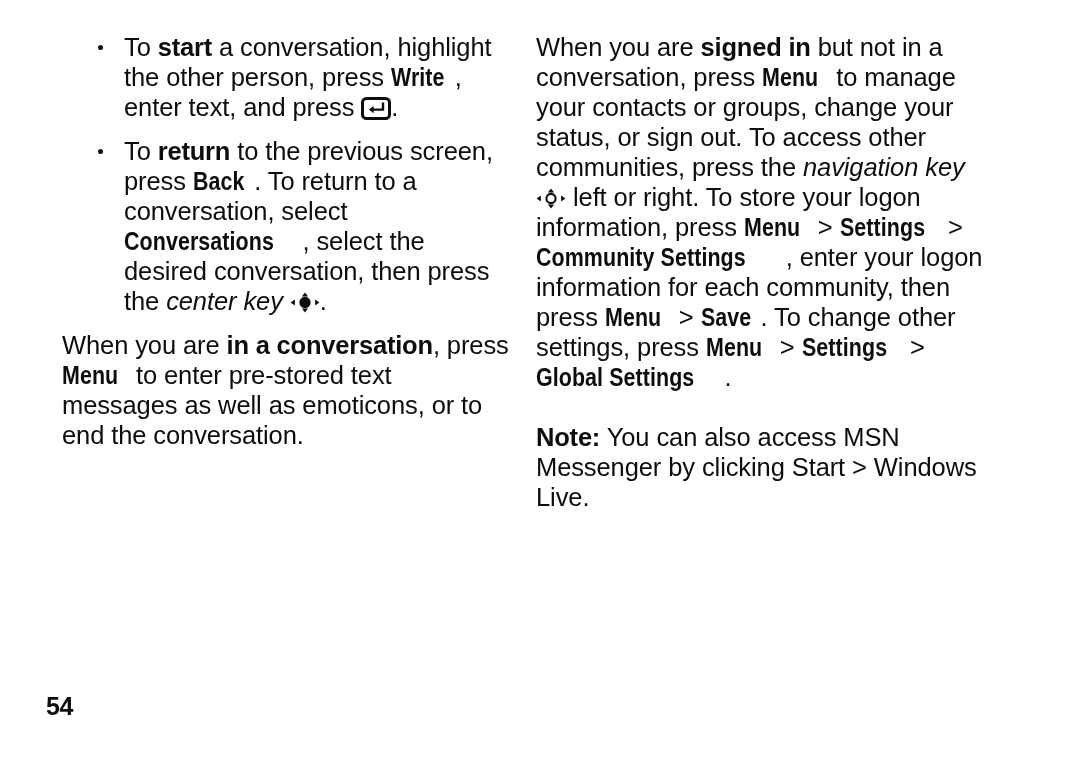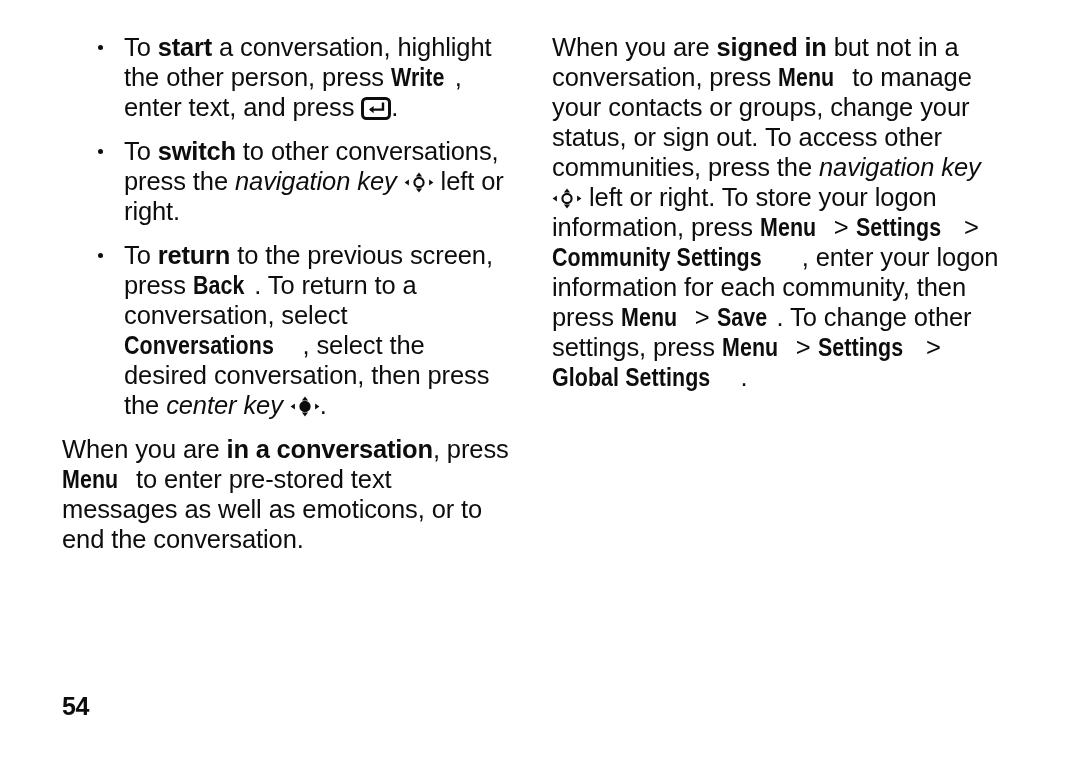--- a/index.html
+++ b/index.html
@@ -21,21 +21,21 @@
     inset: 0;
     border-radius: 15px;
   }
 
   
   .col {
     position: absolute;
     top: 32px;
   }
   .col-left  { left: 62px;  width: 450px; }
-  .col-right { left: 552px; width: 462px; }
+  .col-right { left: 536px; width: 462px; }
 
   
   .para {
     font-size: 25.5px;
     line-height: 30px;
     letter-spacing: -0.1px;
     margin: 0 0 0 0;
     color: #0d0d0d;
     font-weight: 400;
   }
@@ -90,21 +90,21 @@
     display: inline-block;
     vertical-align: -3px;
     line-height: 0;
   }
   .icon-nav   { width: 30px; height: 21px; }
   .icon-enter { width: 30px; height: 23px; vertical-align: -4px; }
 
   
   .footer {
     position: absolute;
-    left: 62px;
+    left: 46px;
     top: 692px;
     display: flex;
     align-items: baseline;
   }
   .footer-page {
     font-weight: 700;
     font-size: 25px;
     letter-spacing: -0.3px;
     width: 72px;
   }
@@ -120,27 +120,20 @@
 <div class="page">
 
   <div class="col col-left">
 
     <ul class="bullet-list">
       <li class="bullet-item"><span>To </span><b class="strong">start</b><span> a conversation, highlight the other person, press </span><b class="ui">Write</b><span>, enter text, and press </span><span class="icon icon-enter"><svg viewBox="0 0 30 23" width="30" height="23" xmlns="http://www.w3.org/2000/svg">
               <rect x="1.5" y="1.5" width="27" height="20" rx="4" ry="4" fill="none" stroke="#0d0d0d" stroke-width="3"></rect>
               <path d="M22 6.6 L22 12.6 L10.5 12.6" fill="none" stroke="#0d0d0d" stroke-width="2.4" stroke-linecap="square" stroke-linejoin="miter"></path>
               <path d="M12.6 9.0 L8.0 12.6 L12.6 16.2 Z" fill="#0d0d0d"></path>
             </svg></span><span>.</span></li>
-      <li class="bullet-item"><span>To </span><b class="strong">switch</b><span> to other conversations, press the </span><i class="em">navigation key</i><span> </span><span class="icon icon-nav"><svg viewBox="0 0 30 21" width="30" height="21" xmlns="http://www.w3.org/2000/svg">
-              <circle cx="15" cy="10.5" r="4.6" fill="none" stroke="#0d0d0d" stroke-width="2.1"></circle>
-              <path d="M15 0.4 L18.1 4.4 L11.9 4.4 Z" fill="#0d0d0d"></path>
-              <path d="M15 20.6 L11.9 16.6 L18.1 16.6 Z" fill="#0d0d0d"></path>
-              <path d="M0.6 10.5 L4.9 7.6 L4.9 13.4 Z" fill="#0d0d0d"></path>
-              <path d="M29.4 10.5 L25.1 13.4 L25.1 7.6 Z" fill="#0d0d0d"></path>
-            </svg></span><span> left or right.</span></li>
       <li class="bullet-item"><span>To </span><b class="strong">return</b><span> to the previous screen, press </span><b class="ui">Back</b><span>. To return to a conversation, select </span><b class="ui">Conversations</b><span>, select the desired conversation, then press the </span><i class="em">center key</i><span> </span><span class="icon icon-nav"><svg viewBox="0 0 30 21" width="30" height="21" xmlns="http://www.w3.org/2000/svg">
               <circle cx="15" cy="10.5" r="4.6" fill="#0d0d0d" stroke="#0d0d0d" stroke-width="2.1"></circle>
               <path d="M15 0.4 L18.1 4.4 L11.9 4.4 Z" fill="#0d0d0d"></path>
               <path d="M15 20.6 L11.9 16.6 L18.1 16.6 Z" fill="#0d0d0d"></path>
               <path d="M0.6 10.5 L4.9 7.6 L4.9 13.4 Z" fill="#0d0d0d"></path>
               <path d="M29.4 10.5 L25.1 13.4 L25.1 7.6 Z" fill="#0d0d0d"></path>
             </svg></span><span>.</span></li>
     </ul>
 
     <p class="para gap-after-list"><span>When you are </span><b class="strong">in a conversation</b><span>, press </span><b class="ui">Menu</b><span> to enter pre-stored text messages as well as emoticons, or to end the conversation.</span></p>
@@ -150,20 +143,21 @@
   <div class="col col-right">
 
     <p class="para"><span>When you are </span><b class="strong">signed in</b><span> but not in a conversation, press </span><b class="ui">Menu</b><span> to manage your contacts or groups, change your status, or sign out. To access other communities, press the </span><i class="em">navigation key</i><span> </span><span class="icon icon-nav"><svg viewBox="0 0 30 21" width="30" height="21" xmlns="http://www.w3.org/2000/svg">
             <circle cx="15" cy="10.5" r="4.6" fill="none" stroke="#0d0d0d" stroke-width="2.1"></circle>
             <path d="M15 0.4 L18.1 4.4 L11.9 4.4 Z" fill="#0d0d0d"></path>
             <path d="M15 20.6 L11.9 16.6 L18.1 16.6 Z" fill="#0d0d0d"></path>
             <path d="M0.6 10.5 L4.9 7.6 L4.9 13.4 Z" fill="#0d0d0d"></path>
             <path d="M29.4 10.5 L25.1 13.4 L25.1 7.6 Z" fill="#0d0d0d"></path>
           </svg></span><span> left or right. To store your logon information, press </span><b class="ui">Menu</b><span> &gt; </span><b class="ui">Settings</b><span> &gt; </span><b class="ui">Community Settings</b><span>, enter your logon information for each community, then press </span><b class="ui">Menu</b><span> &gt; </span><b class="ui">Save</b><span>. To change other settings, press </span><b class="ui">Menu</b><span> &gt; </span><b class="ui">Settings</b><span> &gt; </span><b class="ui">Global Settings</b><span>.</span></p>
 
+    <p class="para" style="margin-top:30px;"><b class="strong">Note:</b><span> You can also access MSN Messenger by clicking Start &gt; Windows Live.</span></p>
 
   </div>
 
   <div class="footer">
     <span class="footer-page">54</span>
   </div>
 
 </div>
 
 </body></html>

